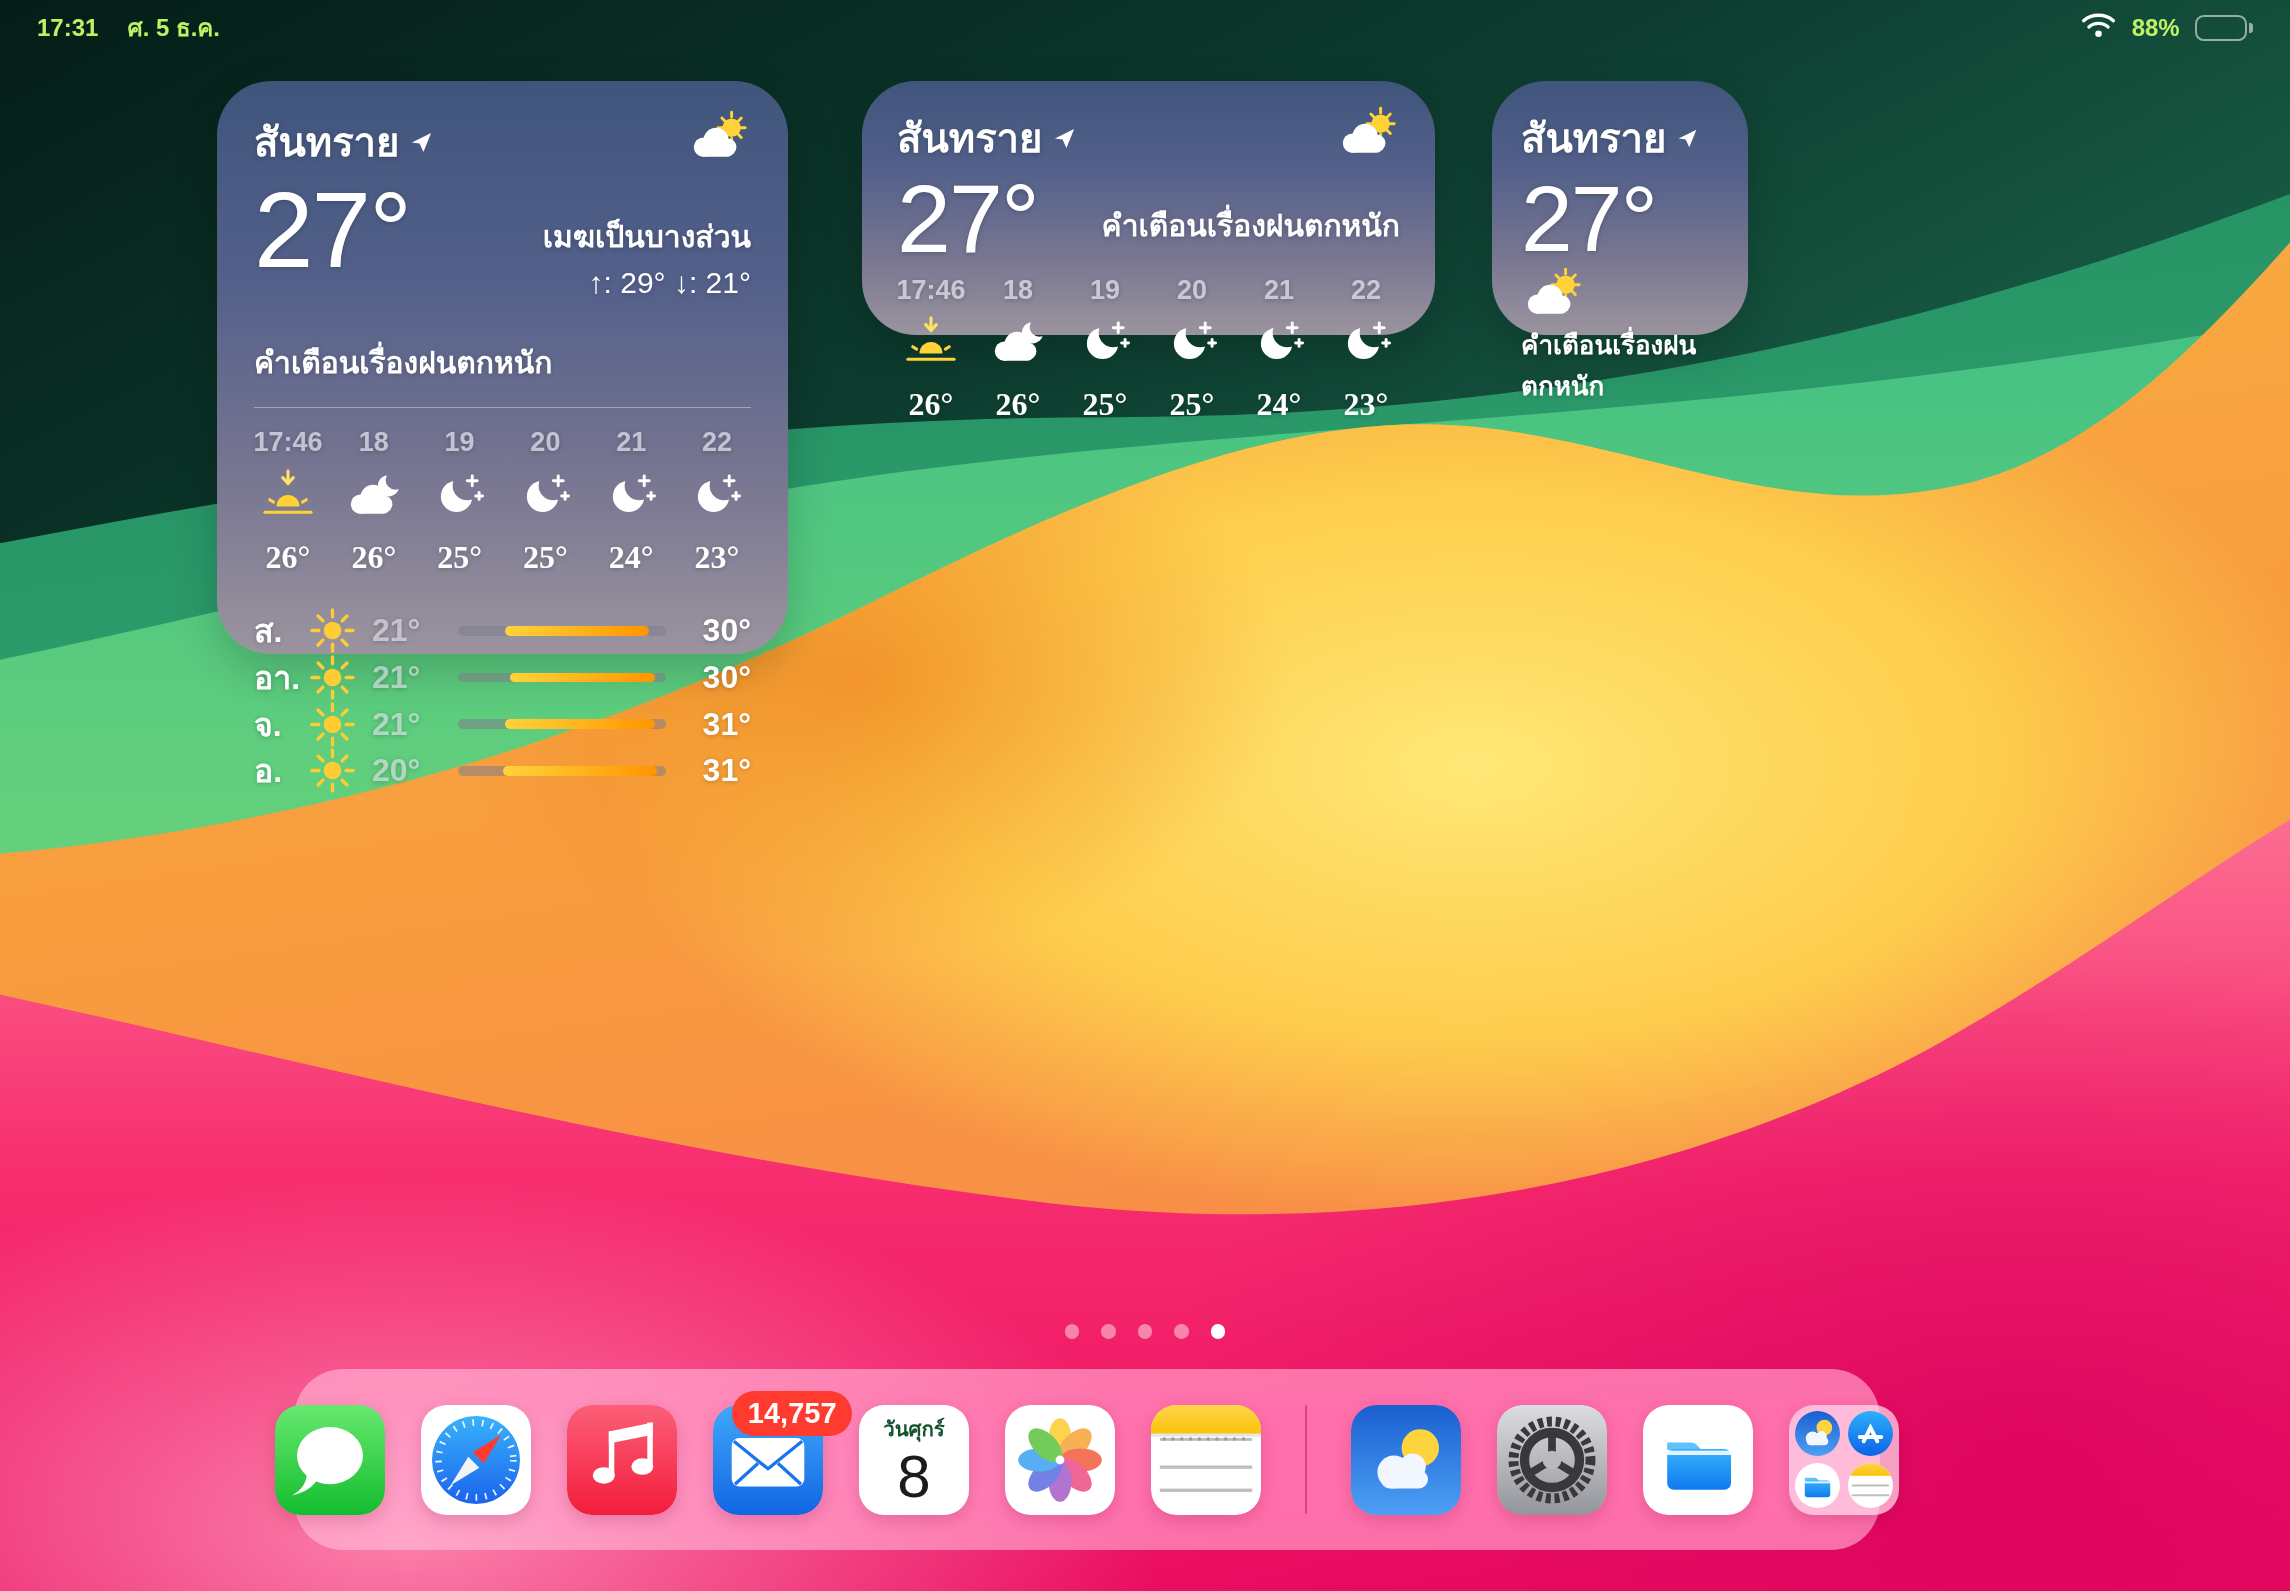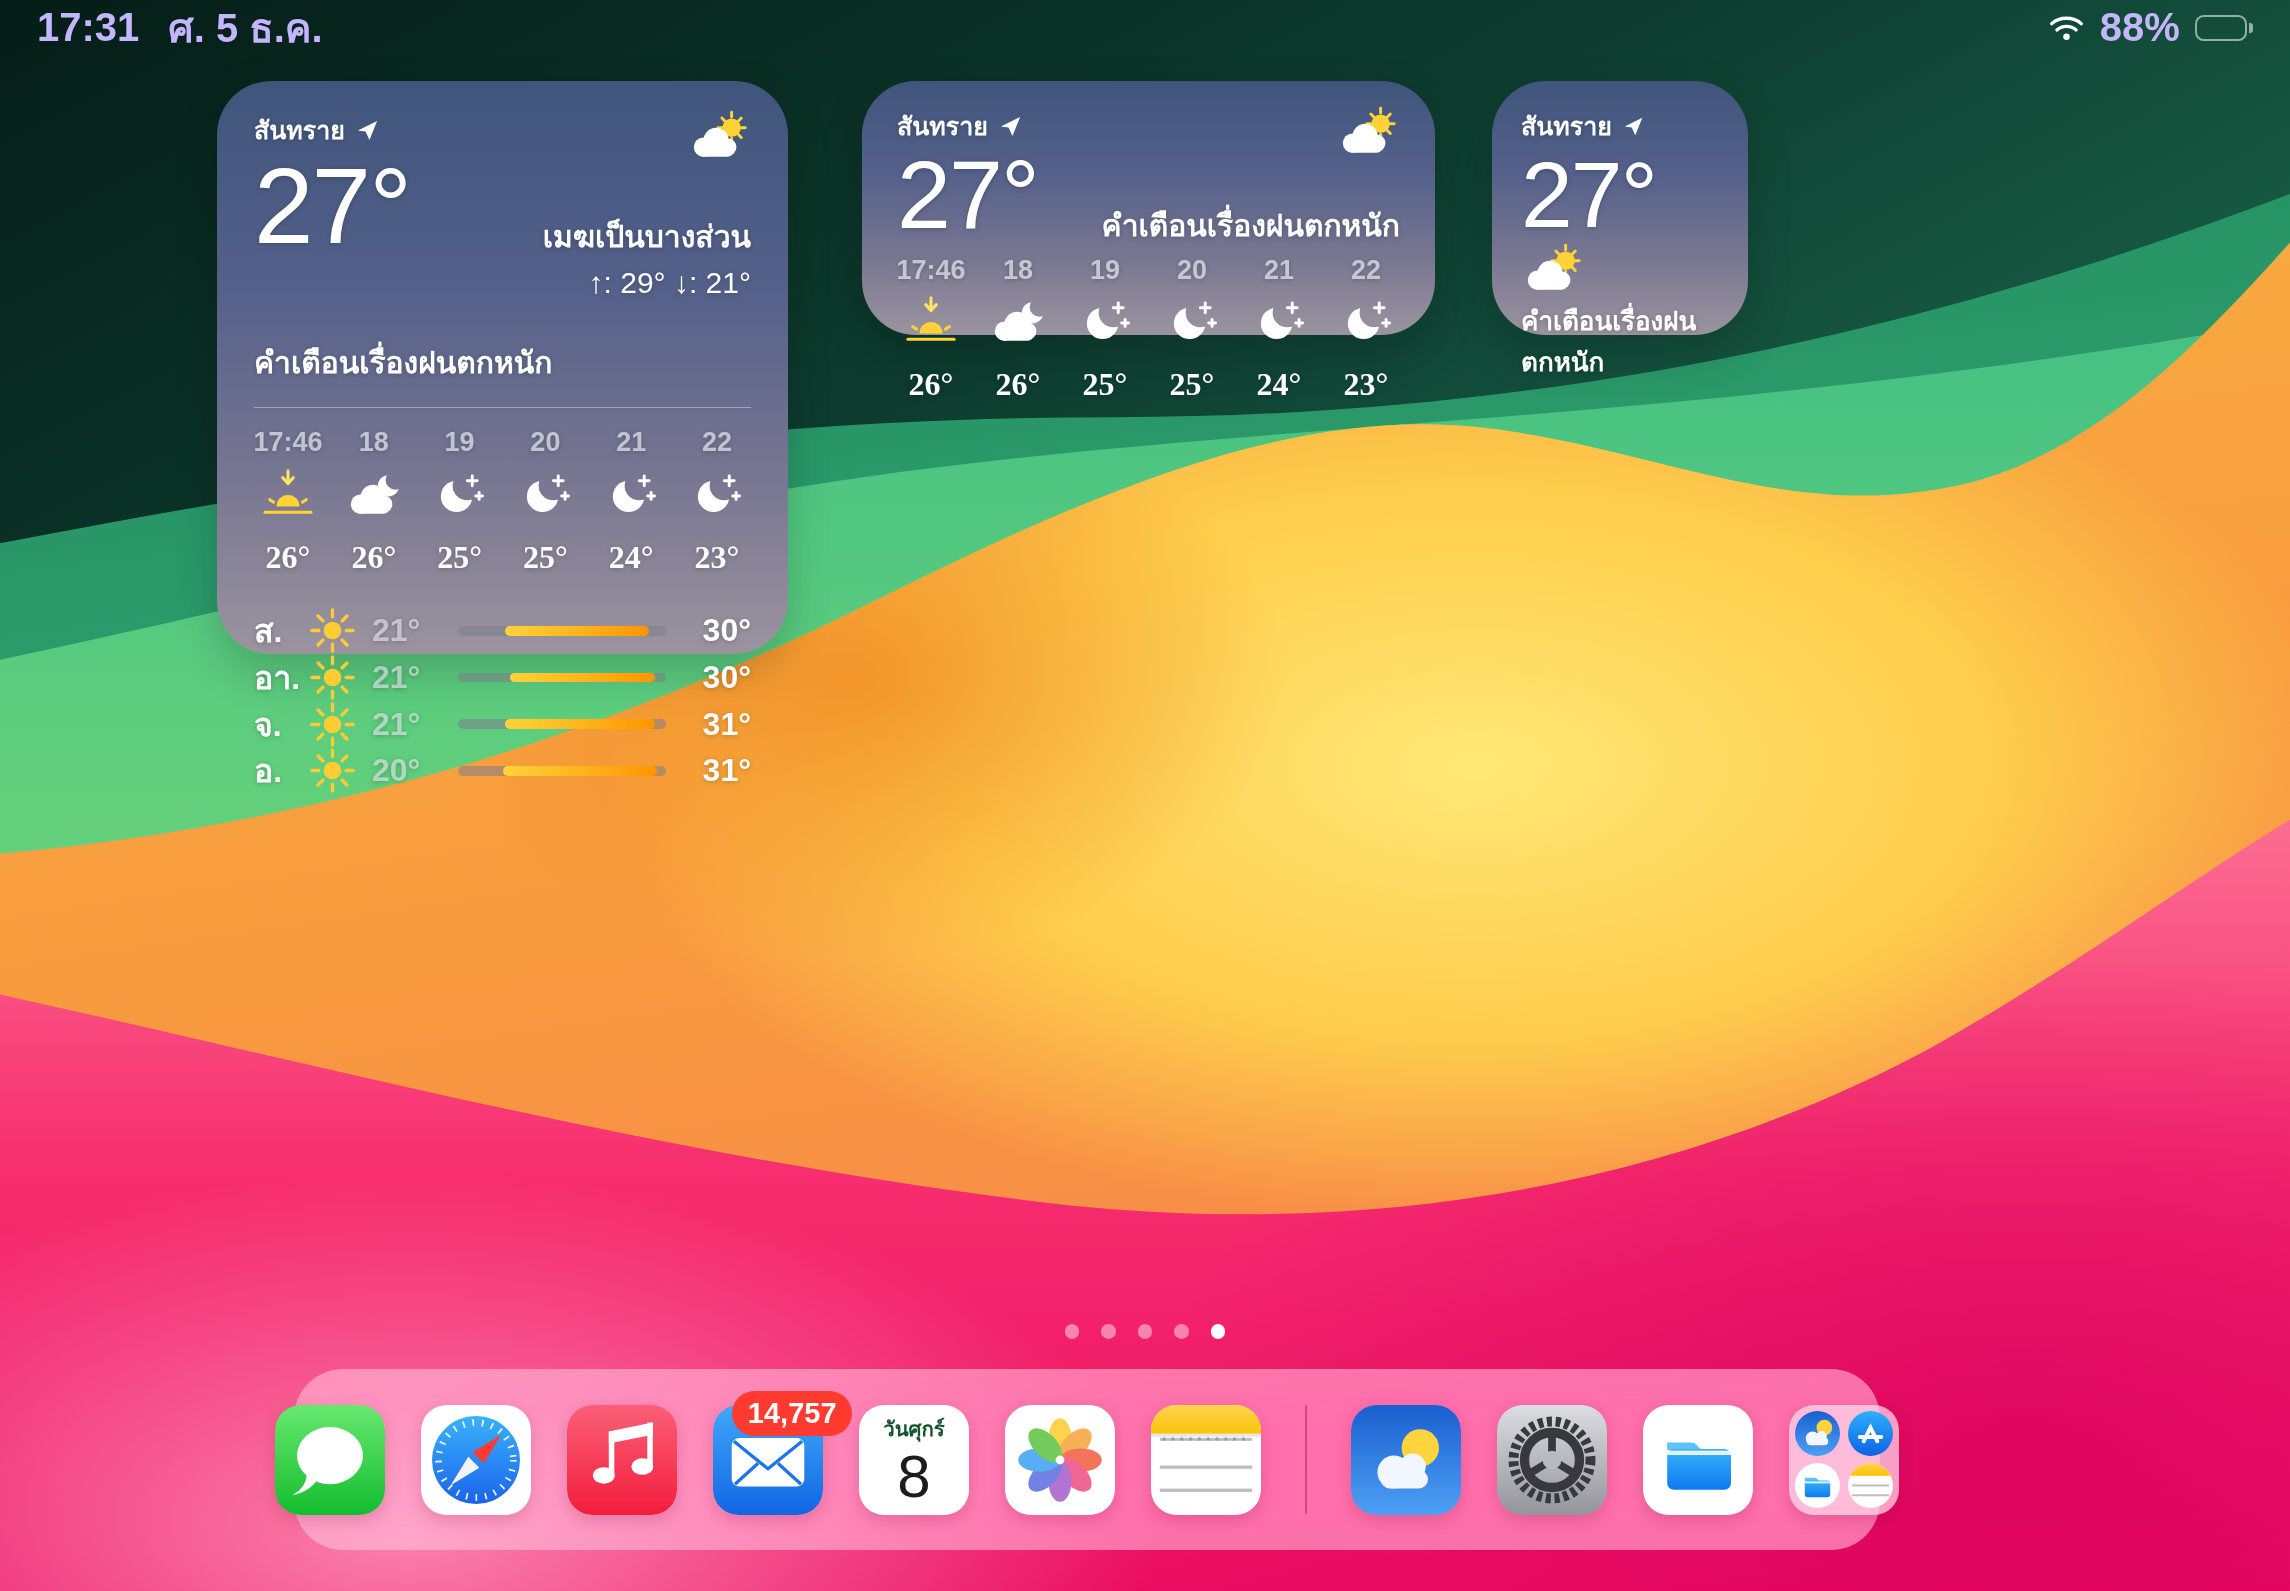--- a/index.html
+++ b/index.html
@@ -9,22 +9,22 @@
     -webkit-font-smoothing:antialiased;
     background:#0a2a21;
   }
   #screen{position:absolute;inset:0;}
   #wallpaper{position:absolute;inset:0;width:100%;height:100%;display:block;}
 
   
   .statusbar{
     position:absolute;top:0;left:0;right:0;height:50px;
     display:flex;justify-content:space-between;align-items:center;
-    padding:5.8px 37px 0 37px;box-sizing:border-box;color:#c4b5fd;
-    font-size:40px;font-weight:600;z-index:30;
+    padding:5.8px 37px 0 37px;box-sizing:border-box;color:#bef264;
+    font-size:24px;font-weight:600;z-index:30;
   }
   .sb-left{display:flex;gap:29px;align-items:center;}
   .sb-right{display:flex;gap:15.5px;align-items:center;}
   .battery{display:flex;align-items:center;}
   .battery-body{
     width:52px;height:26px;border:2.4px solid rgba(255,255,255,.55);
     border-radius:8.7px;padding:2.9px;box-sizing:border-box;
   }
   .battery-fill{height:100%;background:#fff;border-radius:4.9px;}
   .battery-nub{width:3.9px;height:10.7px;background:rgba(255,255,255,.55);border-radius:0 2.9px 2.9px 0;margin-left:1.9px;}
@@ -34,21 +34,21 @@
     position:absolute;border-radius:54px;color:#fff;box-sizing:border-box;
     background:linear-gradient(180deg,#40557c 0%,#53608a 35%,#7b7892 72%,#9b949f 100%);
     box-shadow:0 17.5px 44px rgba(0,0,0,.18);
     text-shadow:0 1px 4.9px rgba(0,0,0,.22);
   }
   #widget-large{left:217px;top:81px;width:571px;height:573px;padding:29px 37px;}
   #widget-medium{left:862px;top:81px;width:573px;height:254px;padding:25px 35px;}
   #widget-small{left:1492px;top:81px;width:256px;height:254px;padding:25px 29px;display:flex;flex-direction:column;}
 
   .w-toprow{display:flex;justify-content:space-between;align-items:flex-start;}
-  .w-loc{display:flex;align-items:center;gap:9.7px;font-size:25px;font-weight:700;}
+  .w-loc{display:flex;align-items:center;gap:9.7px;font-size:40px;font-weight:700;}
   .w-loc svg{flex:0 0 auto;}
   .w-temp{font-size:107px;font-weight:200;line-height:1.02;margin-top:1.9px;letter-spacing:-1.9px;}
   .w-right{text-align:right;display:flex;flex-direction:column;align-items:flex-end;}
   .w-cond{font-size:30px;font-weight:600;margin-top:50px;}
   .w-hilo{font-size:30px;font-weight:500;margin-top:5.8px;}
   .w-warning{font-size:30px;font-weight:600;}
   #widget-large .w-warning{margin-top:39px;}
   .w-divider{border:none;border-top:1.9px solid rgba(255,255,255,.38);margin:21.3px 0 0 0;}
 
   .hourly{display:flex;justify-content:space-between;margin-top:19.4px;}

